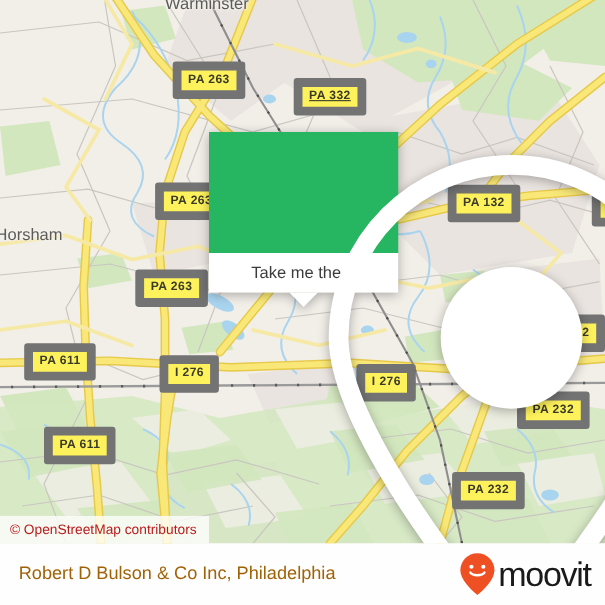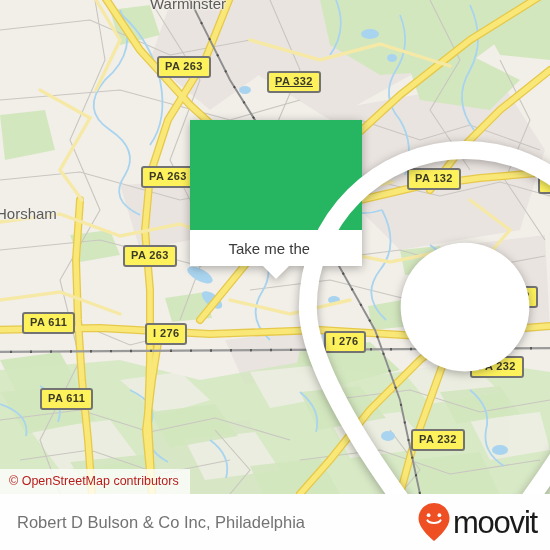--- a/index.html
+++ b/index.html
@@ -32,21 +32,21 @@
     left: 0; top: 0;
     width: 550px;
     height: 494px;
     display: block;
   }
 
   
   .shield {
     position: absolute;
     background: #fdf15c;
-    border: 2px solid #737373;
+    border: 8px solid #737373;
     border-radius: 3px;
     color: #3a3a28;
     font-size: 11px;
     font-weight: bold;
     line-height: 1;
     padding: 3px 6px 4px 6px;
     letter-spacing: 0.4px;
     white-space: nowrap;
     font-family: "Liberation Sans", sans-serif;
     box-sizing: border-box;
@@ -119,21 +119,21 @@
     width: 550px;
     height: 56px;
     background: rgba(255,255,255,0.93);
     overflow: hidden;
   }
   #footer-title {
     position: absolute;
     left: 17px;
     top: 50%;
     transform: translateY(-50%);
-    color: #737373;
+    color: #a16207;
     font-size: 16.5px;
     font-family: "Liberation Sans", sans-serif;
     white-space: nowrap;
   }
   #brand {
     position: absolute;
     right: 13px;
     top: 50%;
     transform: translateY(-50%);
     display: flex;

